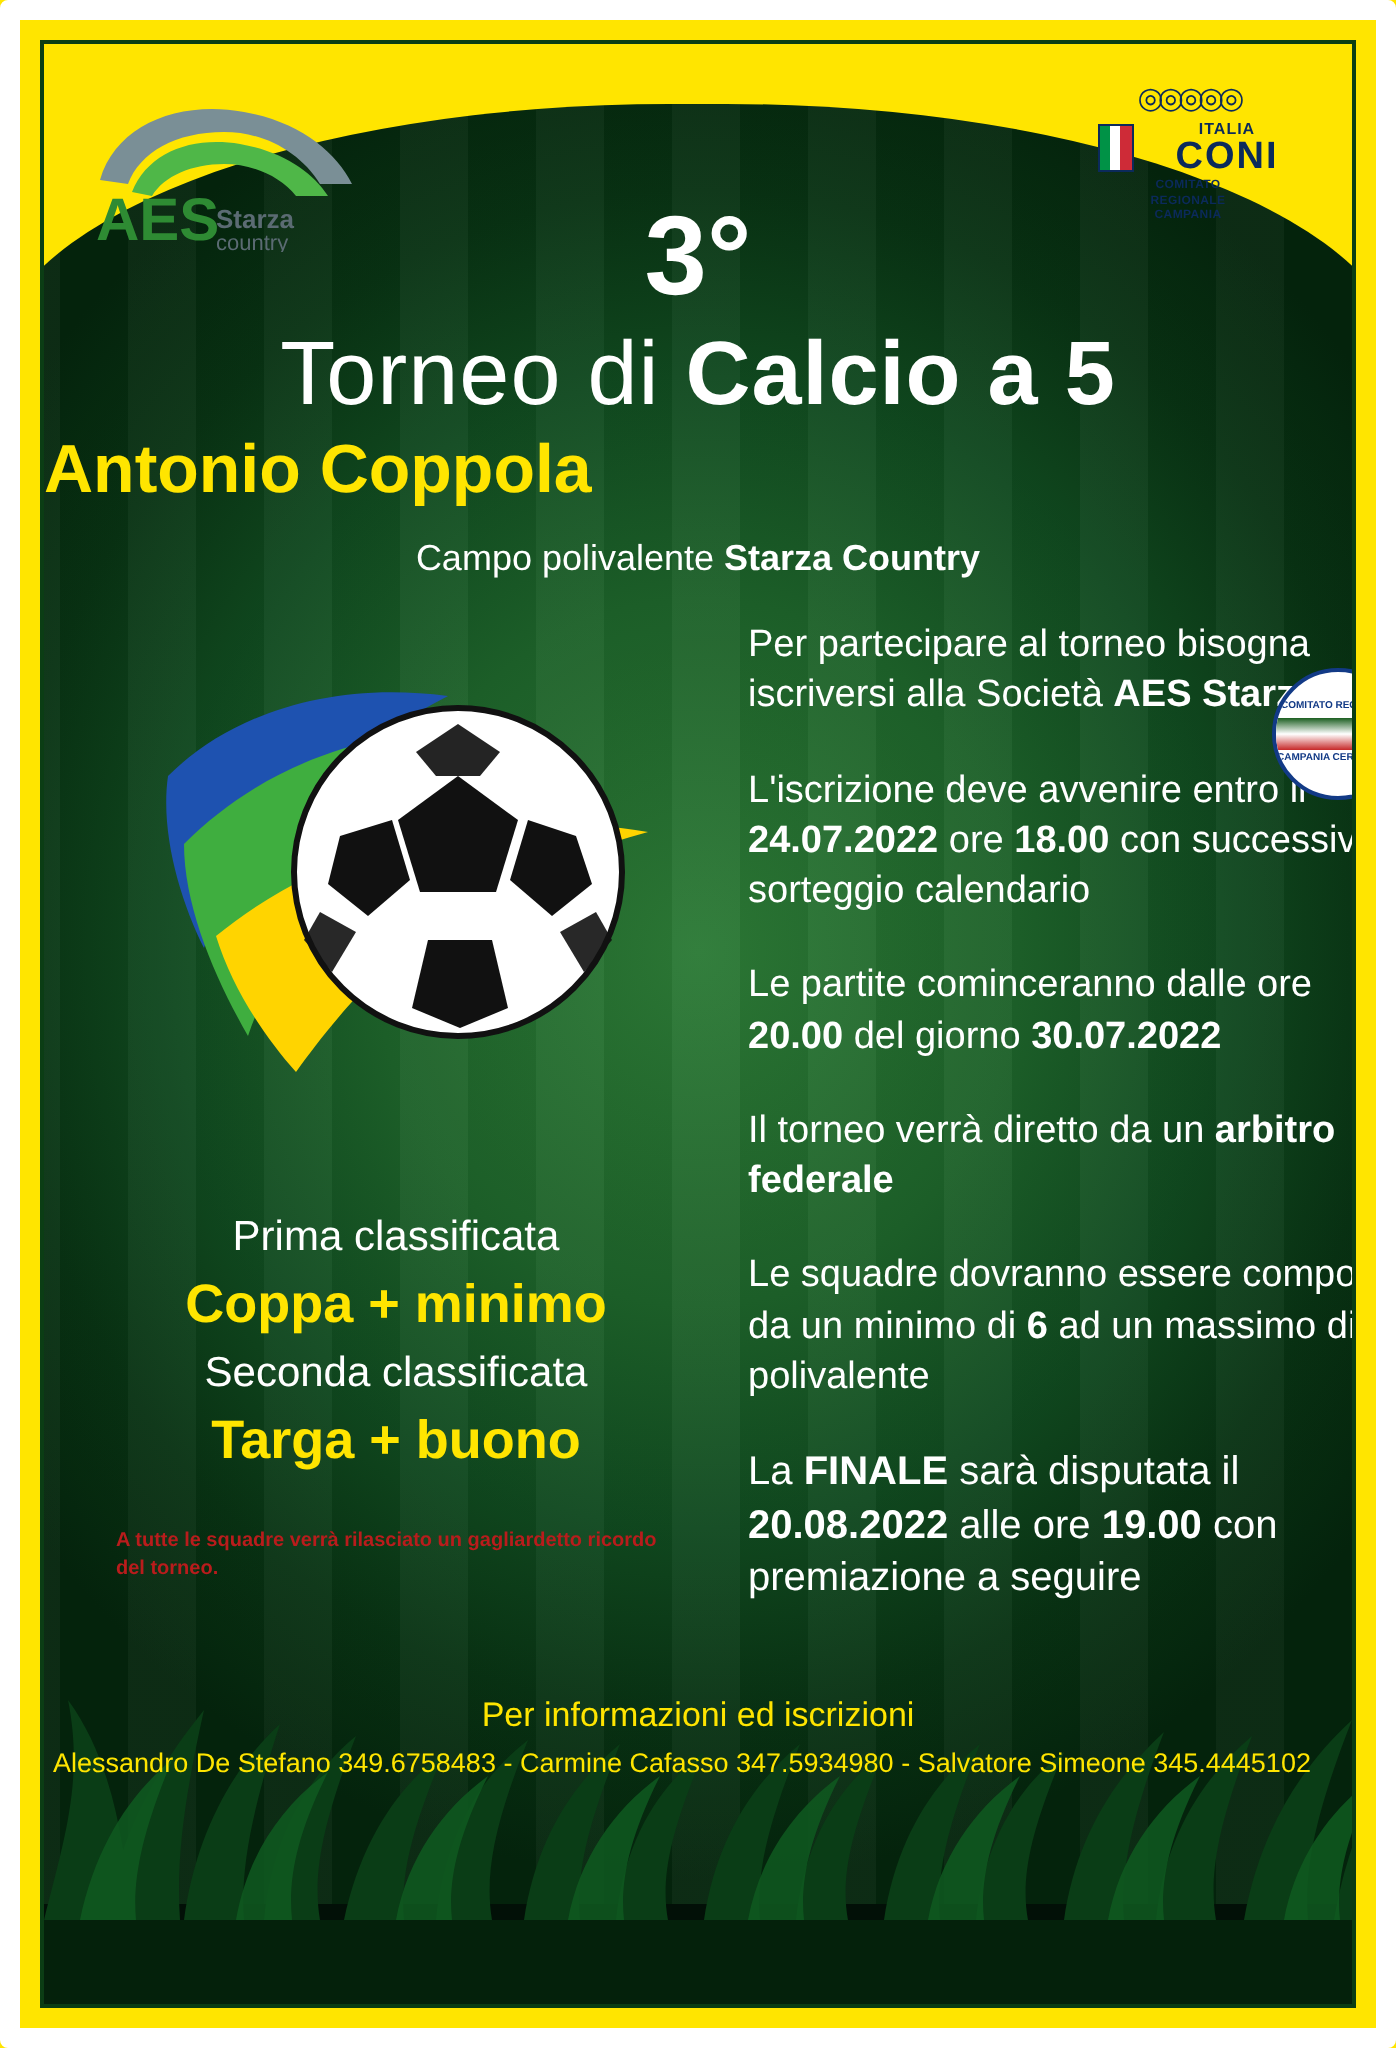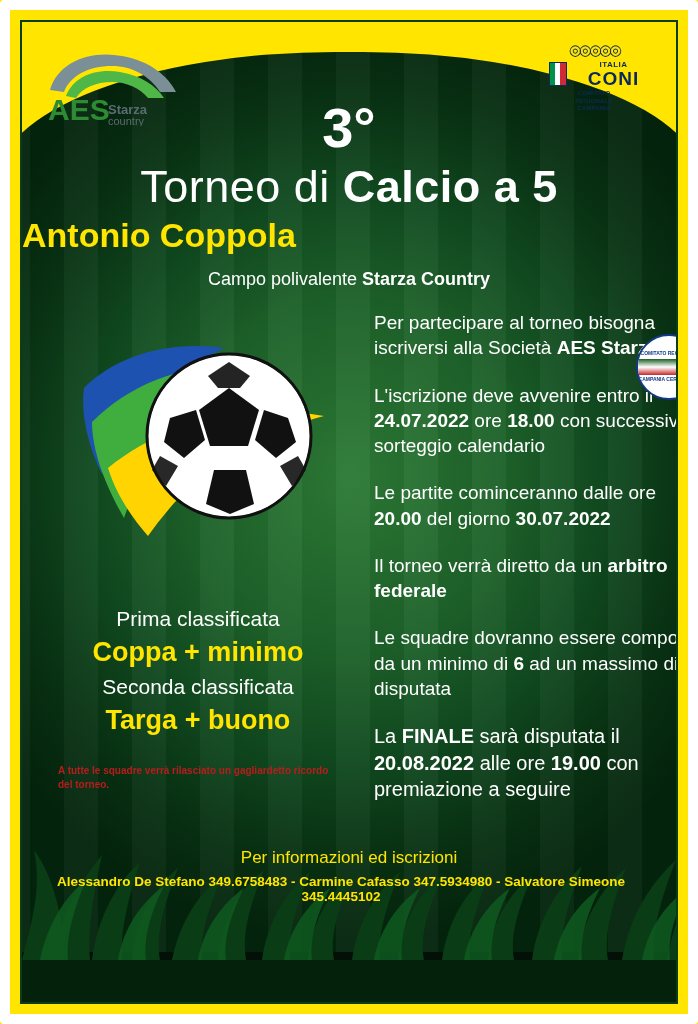--- a/index.html
+++ b/index.html
@@ -122,21 +122,21 @@
     color:#b91c1c;font-size:10px;line-height:1.35;font-weight:bold;
   }
 
   
   .info1{
     position:absolute;left:0;right:0;top:826px;text-align:center;
     color:#ffe500;font-size:17px;
   }
   .info2{
     position:absolute;left:0;right:16px;top:852px;text-align:center;
-    color:#ffe500;font-size:13.5px;font-weight:bold;
+    color:#ffe500;font-size:13.5px;font-weight:normal;
   }
 
   
   .seal{
     position:absolute;left:50%;transform:translateX(-50%);bottom:12px;
     width:198px;height:100px;background:#f3f3f0;
     border-radius:100px 100px 6px 6px;
     display:flex;flex-direction:column;align-items:center;justify-content:flex-end;
     padding-bottom:8px;box-sizing:border-box;
   }
@@ -243,21 +243,21 @@
     <div class="rcol">
       <div class="badge">
         <div>COMITATO REGIONALE</div>
         <div class="strip"></div>
         <div>CAMPANIA CERTIFICATO</div>
       </div>
       <p><span>Per partecipare al torneo bisogna iscriversi alla Società </span><b>AES Starza</b></p>
       <p><span>L'iscrizione deve avvenire entro il </span><b>24.07.2022</b><span> ore </span><b>18.00</b><span> con successivo sorteggio calendario</span></p>
       <p><span>Le partite cominceranno dalle ore </span><b>20.00</b><span> del giorno </span><b>30.07.2022</b></p>
       <p><span>Il torneo verrà diretto da un </span><b>arbitro federale</b></p>
-      <p><span>Le squadre dovranno essere composte da un minimo di </span><b>6</b><span> ad un massimo di </span><span> disputata</span></p>
+      <p><span>Le squadre dovranno essere composte da un minimo di </span><b>6</b><span> ad un massimo di </span><span> polivalente</span></p>
       <p class="final"><span>La </span><b>FINALE</b><span> sarà disputata il </span><b>20.08.2022</b><span> alle ore </span><b>19.00</b><span> con premiazione a seguire</span></p>
     </div>
 
     <div class="prize p1">
       <div class="lab">Prima classificata</div>
       <div class="val">Coppa + minimo</div>
     </div>
     <div class="prize p2">
       <div class="lab">Seconda classificata</div>
       <div class="val">Targa + buono</div>

